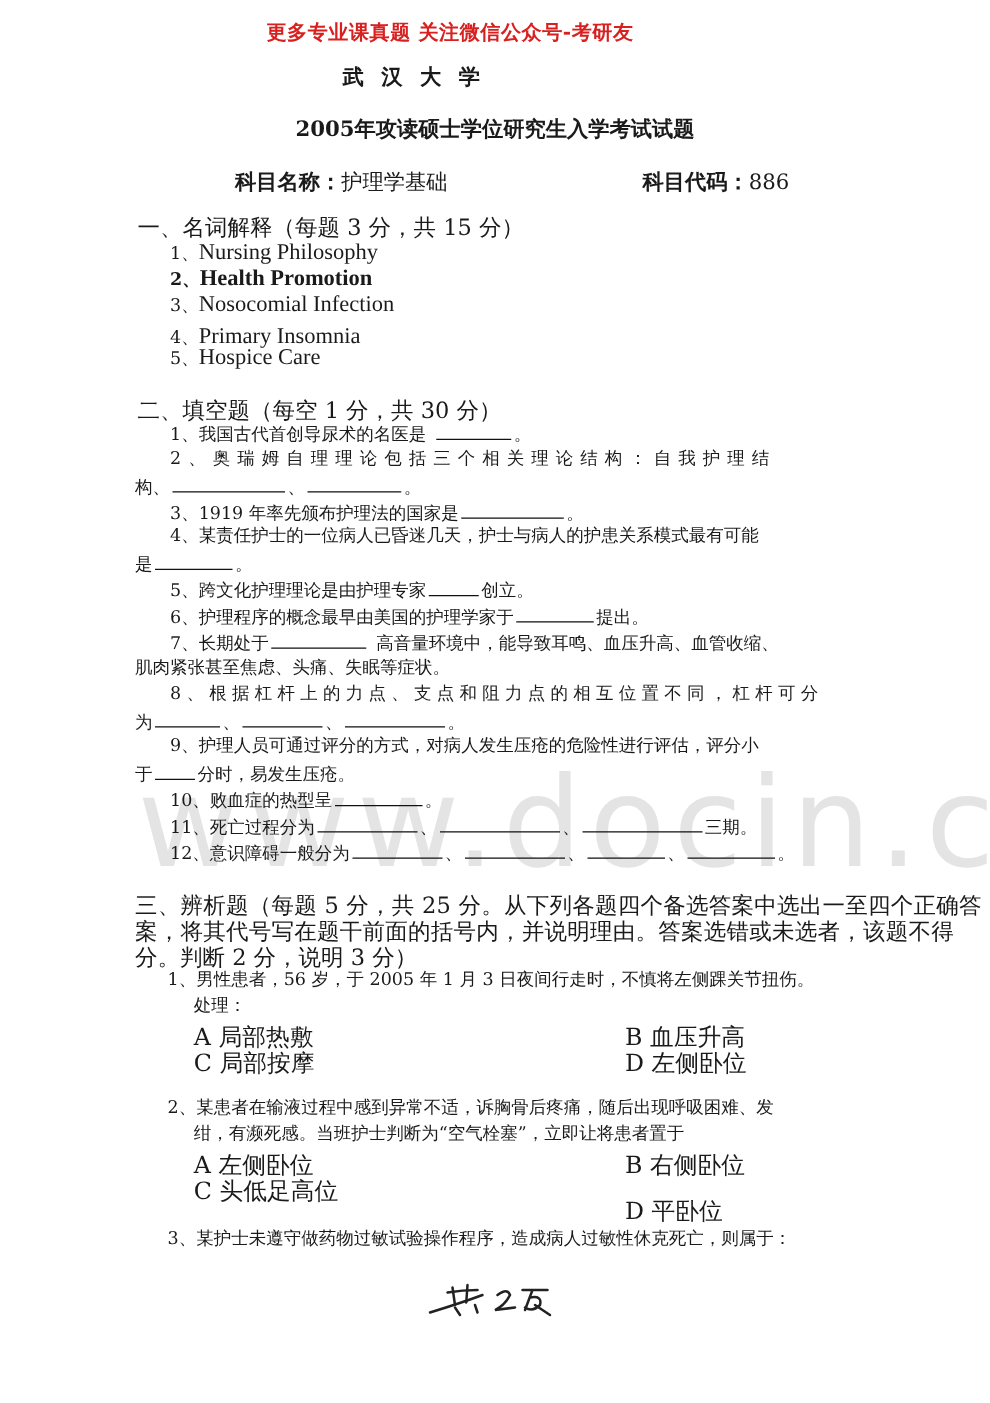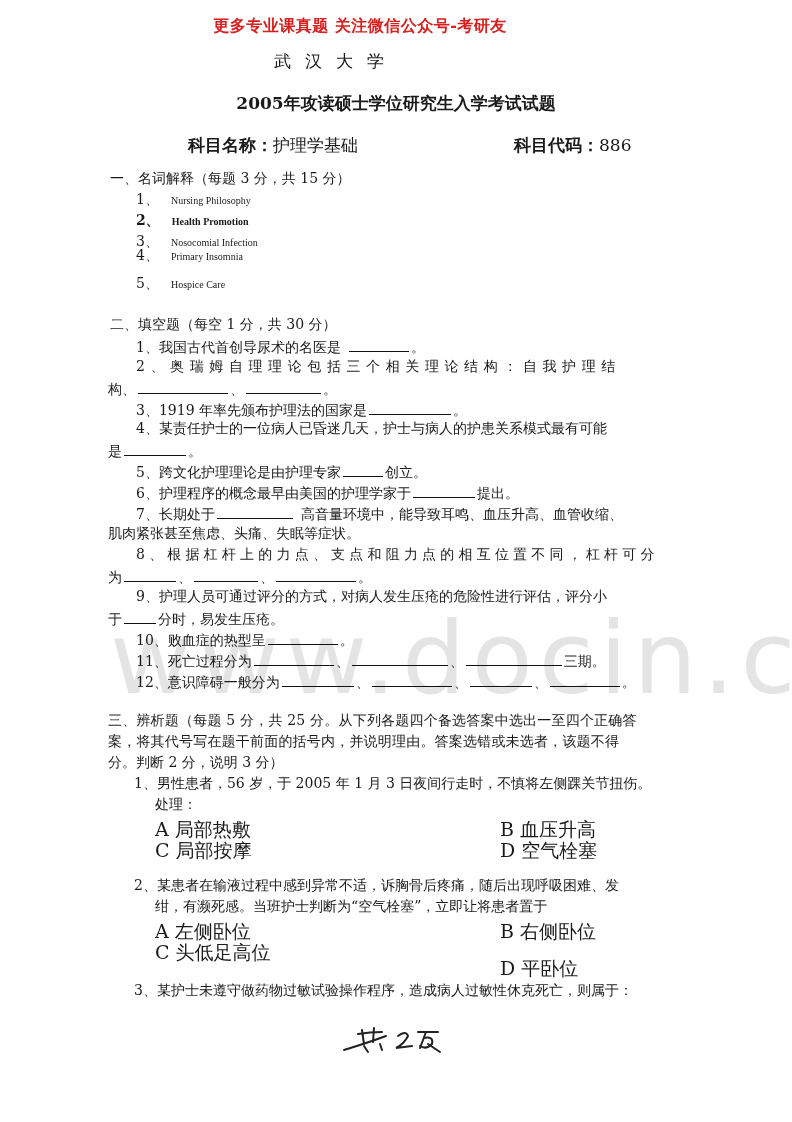--- a/index.html
+++ b/index.html
@@ -9,31 +9,31 @@
     color: #1a1a1a;
   }
   .abs { position: absolute; white-space: nowrap; }
   .banner {
     left: 0; width: 720px; top: 16px; text-align: center;
     font-family: "DejaVu Sans", "Liberation Sans", sans-serif;
     font-weight: bold; font-size: 16px; color: #d8201f; letter-spacing: 0.5px;
   }
   .univ {
     left: 0; width: 672px; top: 50px; text-align: center;
-    font-size: 17px; font-weight: normal; letter-spacing: 14px;
+    font-size: 17px; font-weight: bold; letter-spacing: 14px;
   }
   .exam-title {
     left: 0; width: 792px; top: 92px; text-align: center;
     font-size: 17px; font-weight: bold;
   }
   .subject { top: 134px; font-size: 17px; }
   .subject .lbl { font-weight: bold; font-family: "DejaVu Sans", sans-serif; margin-left: 48px; }
-  .sec { font-size: 14px; }
+  .sec { font-size: 18px; }
   .line { font-size: 14px; }
-  .en { font-family: "Liberation Serif", serif; font-size: 10px; margin-left: 12px; }
+  .en { font-family: "Liberation Serif", serif; font-size: 18px; }
   .blank {
     display: inline-block; border-bottom: 1px solid #111;
     height: 14px; vertical-align: baseline; margin: 0 2px;
   }
   .spaced { letter-spacing: 5.6px; }
   .opt { font-size: 19px; }
   .watermark {
     left: 110px; top: 600px; font-family: "DejaVu Sans", sans-serif;
     font-size: 100px; color: #cfcfcf; opacity: 0.55; letter-spacing: 6px;
     z-index: 0;
@@ -58,21 +58,21 @@
     <span class="lbl">科目名称：</span><span>护理学基础</span>
   </div>
   <div class="abs subject" style="left:466px;">
     <span class="lbl">科目代码：</span><span>886</span>
   </div>
 
   <div class="abs sec" style="left:110px; top:170px;">一、名词解释（每题 3 分，共 15 分）</div>
   <div class="abs line" style="left:136px; top:191px;"><span>1、</span><span class="en">Nursing Philosophy</span></div>
   <div class="abs line" style="left:136px; top:212px;font-weight:bold;"><span>2、</span><span class="en">Health Promotion</span></div>
   <div class="abs line" style="left:136px; top:233px;"><span>3、</span><span class="en">Nosocomial Infection</span></div>
-  <div class="abs line" style="left:136px; top:247px;"><span>4、</span><span class="en">Primary Insomnia</span></div>
+  <div class="abs line" style="left:136px; top:258px;"><span>4、</span><span class="en">Primary Insomnia</span></div>
   <div class="abs line" style="left:136px; top:275px;"><span>5、</span><span class="en">Hospice Care</span></div>
 
   <div class="abs sec" style="left:110px; top:316px;">二、填空题（每空 1 分，共 30 分）</div>
 
   <div class="abs line" style="left:136px; top:337px;">
     <span>1、我国古代首创导尿术的名医是</span><span class="blank" style="width:60px;margin-left:8px;"></span><span>。</span>
   </div>
 
   <div class="abs line spaced" style="left:136px; top:358px;">
     <span>2、奥瑞姆自理理论包括三个相关理论结构：自我护理结</span>
@@ -133,21 +133,21 @@
 
   <div class="abs sec" style="left:108px; top:712px; letter-spacing:0.2px;">三、辨析题（每题 5 分，共 25 分。从下列各题四个备选答案中选出一至四个正确答</div>
   <div class="abs sec" style="left:108px; top:733px; letter-spacing:0.2px;">案，将其代号写在题干前面的括号内，并说明理由。答案选错或未选者，该题不得</div>
   <div class="abs sec" style="left:108px; top:754px;">分。判断 2 分，说明 3 分）</div>
 
   <div class="abs line" style="left:134px; top:775px;">1、男性患者，56 岁，于 2005 年 1 月 3 日夜间行走时，不慎将左侧踝关节扭伤。</div>
   <div class="abs line" style="left:155px; top:796px;">处理：</div>
   <div class="abs opt" style="left:155px; top:817px;">A 局部热敷</div>
   <div class="abs opt" style="left:500px; top:817px;">B 血压升高</div>
   <div class="abs opt" style="left:155px; top:838px;">C 局部按摩</div>
-  <div class="abs opt" style="left:500px; top:838px;">D 空气栓塞</div>
+  <div class="abs opt" style="left:500px; top:838px;">D 左侧卧位</div>
 
   <div class="abs line" style="left:134px; top:877px;">2、某患者在输液过程中感到异常不适，诉胸骨后疼痛，随后出现呼吸困难、发</div>
   <div class="abs line" style="left:155px; top:898px;">绀，有濒死感。当班护士判断为“空气栓塞”，立即让将患者置于</div>
   <div class="abs opt" style="left:155px; top:919px;">A 左侧卧位</div>
   <div class="abs opt" style="left:500px; top:919px;">B 右侧卧位</div>
   <div class="abs opt" style="left:155px; top:940px;">C 头低足高位</div>
   <div class="abs opt" style="left:500px; top:956px;">D 平卧位</div>
 
   <div class="abs line" style="left:134px; top:982px;">3、某护士未遵守做药物过敏试验操作程序，造成病人过敏性休克死亡，则属于：</div>
 

